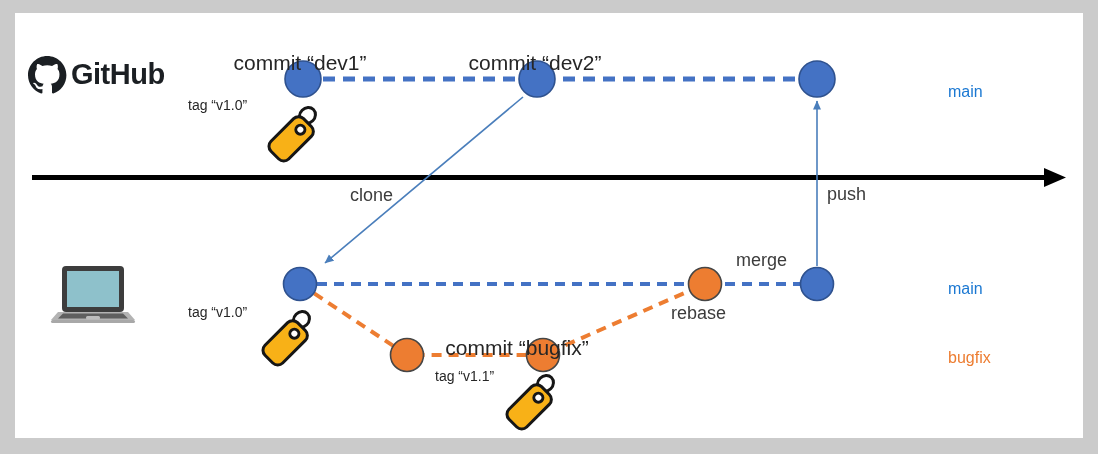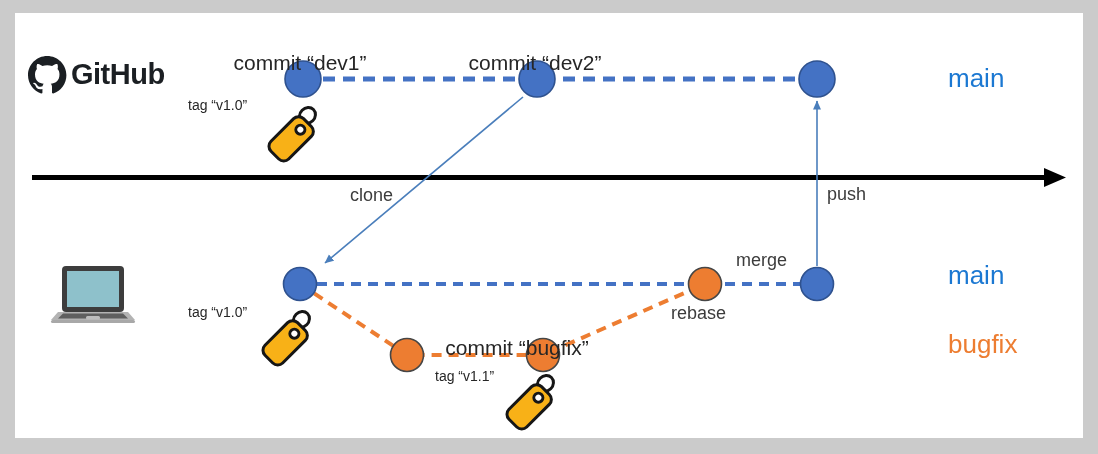--- a/index.html
+++ b/index.html
@@ -4,21 +4,21 @@
 <style>
   html,body{margin:0;padding:0;background:#e9e9e9;}
   .frame{position:relative;width:1098px;height:454px;background:var(--frame-gray,#cbcbcb);overflow:hidden;font-family:"Liberation Sans",sans-serif;}
   .canvas{position:absolute;left:15px;top:13px;width:1068px;height:425px;background:#ffffff;}
   svg.diagram{position:absolute;left:0;top:0;}
   .lbl{position:absolute;white-space:nowrap;color:var(--ink,#262626);line-height:1.1;}
   .center{text-align:center;margin-top:20px;}
   .commit-lbl{font-size:21px;}
   .tag-lbl{font-size:14px;}
   .op-lbl{font-size:18px;color:#3c3c3c;}
-  .branch-lbl{font-size:26px;}
+  .branch-lbl{font-size:16px;margin-top:19px;}
   .blue-t{color:var(--main-label,#1b78d2);}
   .orange-t{color:var(--bugfix-label,#ed7d31);}
   .logo-lbl{font-size:29px;font-weight:800;color:var(--logo-ink,#1b1f23);letter-spacing:-0.5px;}
   
   .node-b{fill:var(--node-blue,#4472c4);stroke:var(--node-blue-border,#2f528f);stroke-width:1.6;}
   .node-o{fill:var(--node-orange,#ed7d31);stroke:var(--node-orange-border,#464646);stroke-width:1.6;}
   .dash-b{stroke:var(--edge-blue,#4472c4);stroke-width:5;stroke-dasharray:12 8;fill:none;}
   .dash-b2{stroke:var(--edge-blue,#4472c4);stroke-width:4;stroke-dasharray:10 7;fill:none;}
   .dash-o{stroke:var(--edge-orange,#ed7d31);stroke-width:4;stroke-dasharray:10 7;fill:none;}
   .thin-b{stroke:var(--arrow-blue,#4a7ebb);stroke-width:1.6;fill:none;}

